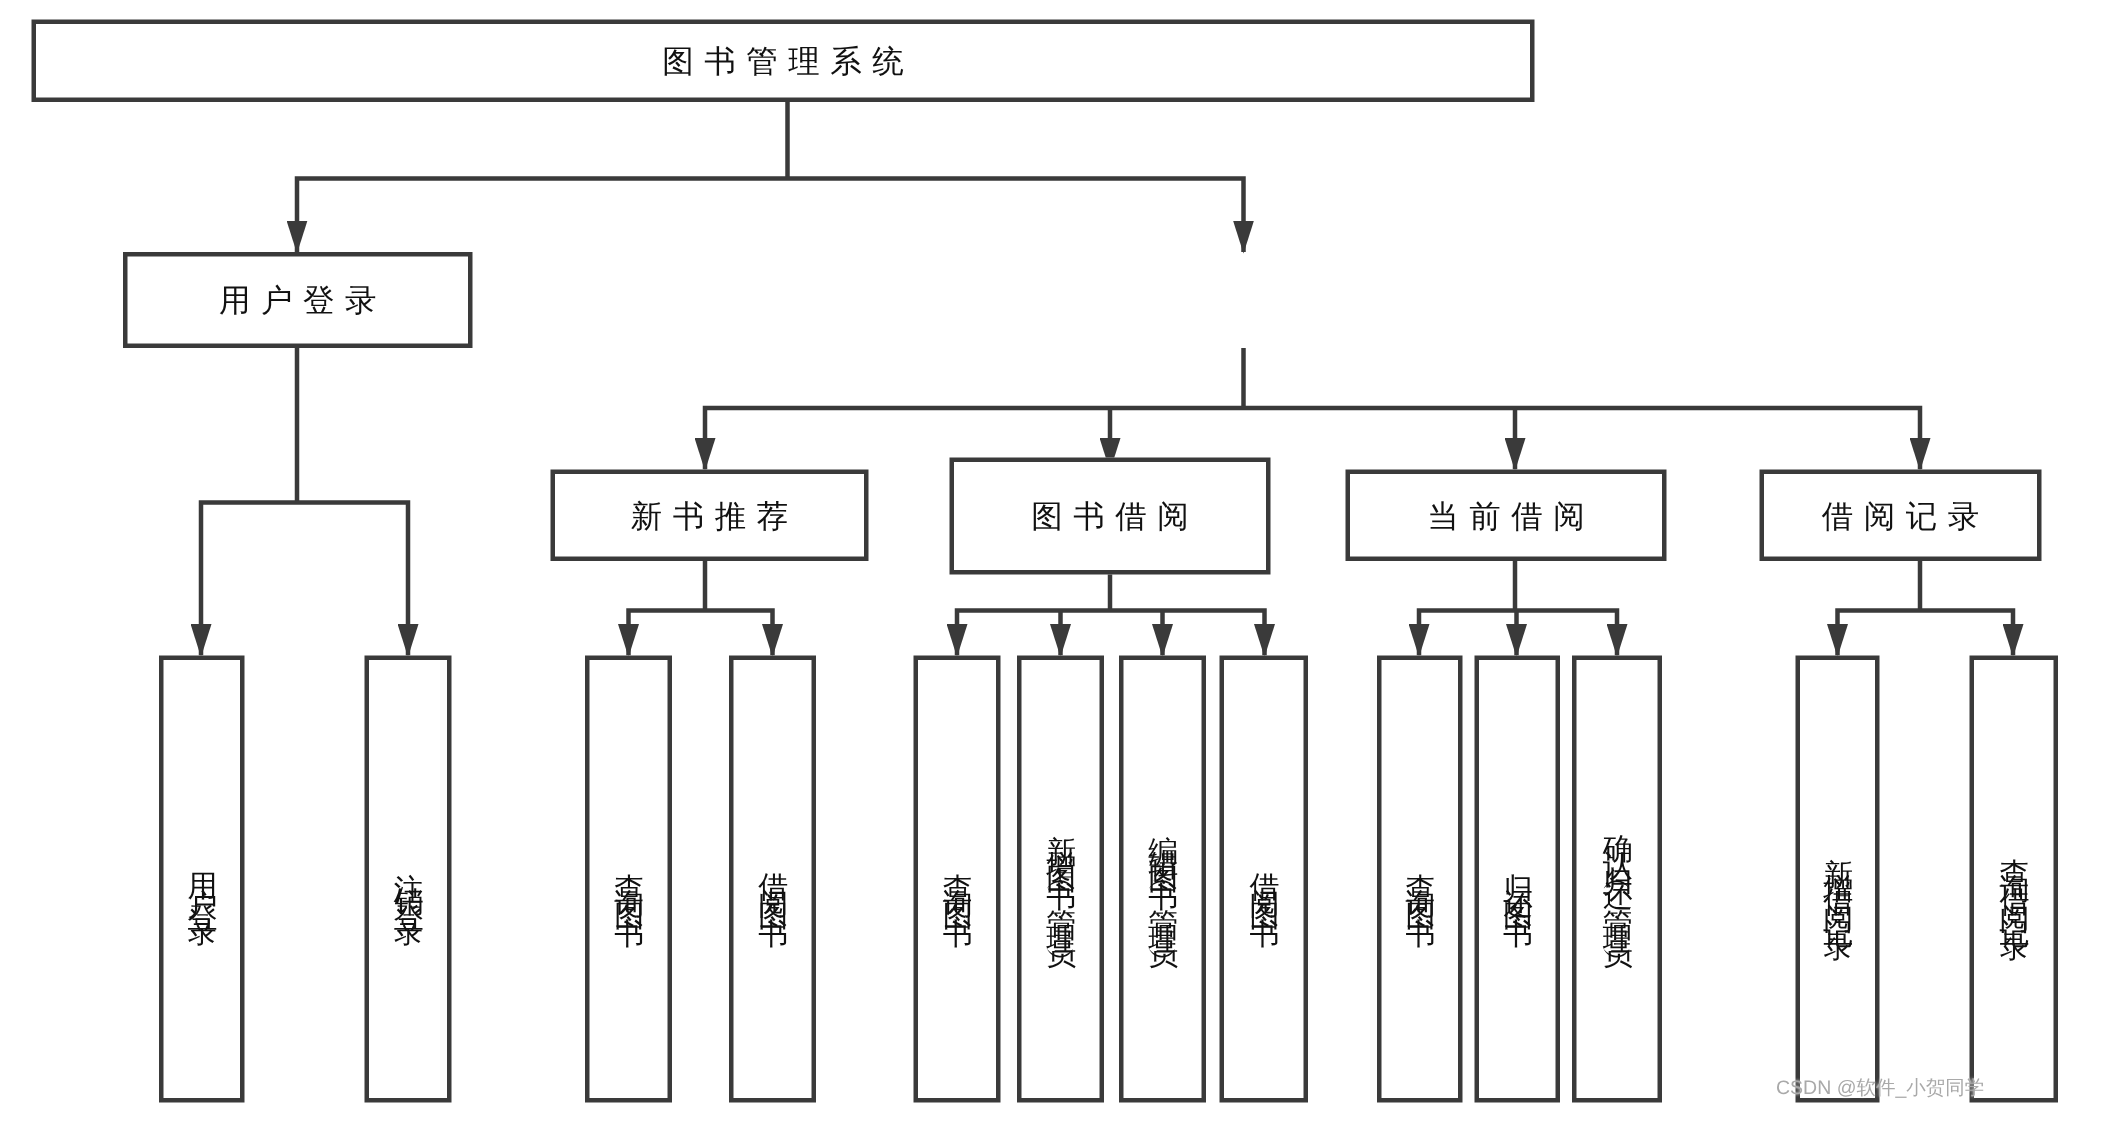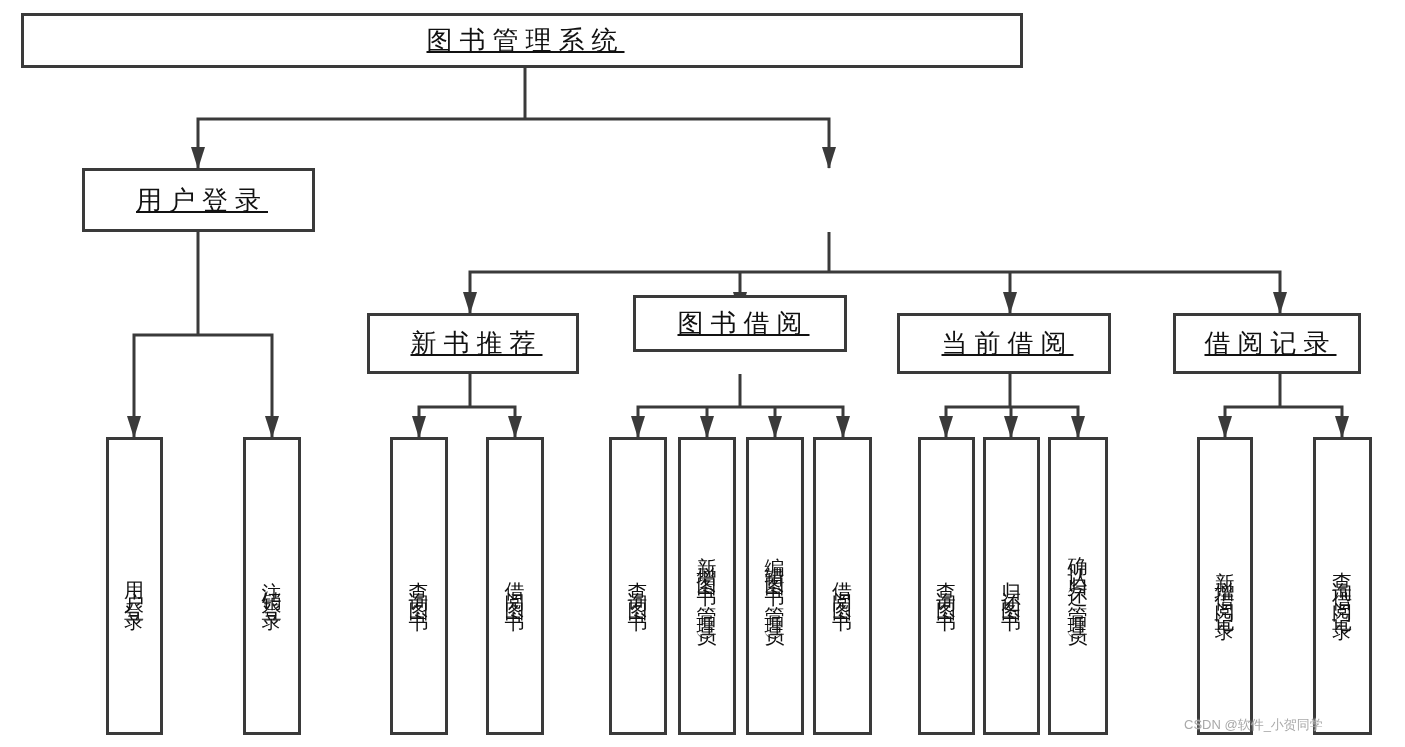--- a/index.html
+++ b/index.html
@@ -26,26 +26,25 @@
     box-sizing: border-box;
     border: 3px solid #3a3a3a;
     background: #ffffff;
     display: flex;
     align-items: center;
     justify-content: center;
     z-index: 2;
     color: #111111;
   }
   .box.h span {
-    font-size: 26px;
+    font-size: 21px;
     letter-spacing: 7px;
     text-indent: 7px;
     white-space: nowrap;
     color: #111111;
-    text-decoration: underline;
   }
   .box.v span {
     writing-mode: vertical-rl;
     text-orientation: mixed;
     font-size: 20px;
     letter-spacing: 10px;
     line-height: 1;
     color: #111111;
   }
   #watermark {
@@ -104,21 +103,21 @@
     <span>图书管理系统</span>
   </div>
 
   <div class="box h" style="left:82px;top:168px;width:233px;height:64px">
     <span>用户登录</span>
   </div>
 
   <div class="box h" style="left:367px;top:313px;width:212px;height:61px">
     <span>新书推荐</span>
   </div>
-  <div class="box h" style="left:633px;top:295px;width:214px;height:57px">
+  <div class="box h" style="left:633px;top:305px;width:214px;height:78px">
     <span>图书借阅</span>
   </div>
   <div class="box h" style="left:897px;top:313px;width:214px;height:61px">
     <span>当前借阅</span>
   </div>
   <div class="box h" style="left:1173px;top:313px;width:188px;height:61px">
     <span>借阅记录</span>
   </div>
 
   <div class="box v" style="left:106px;top:437px;width:57px;height:298px">

